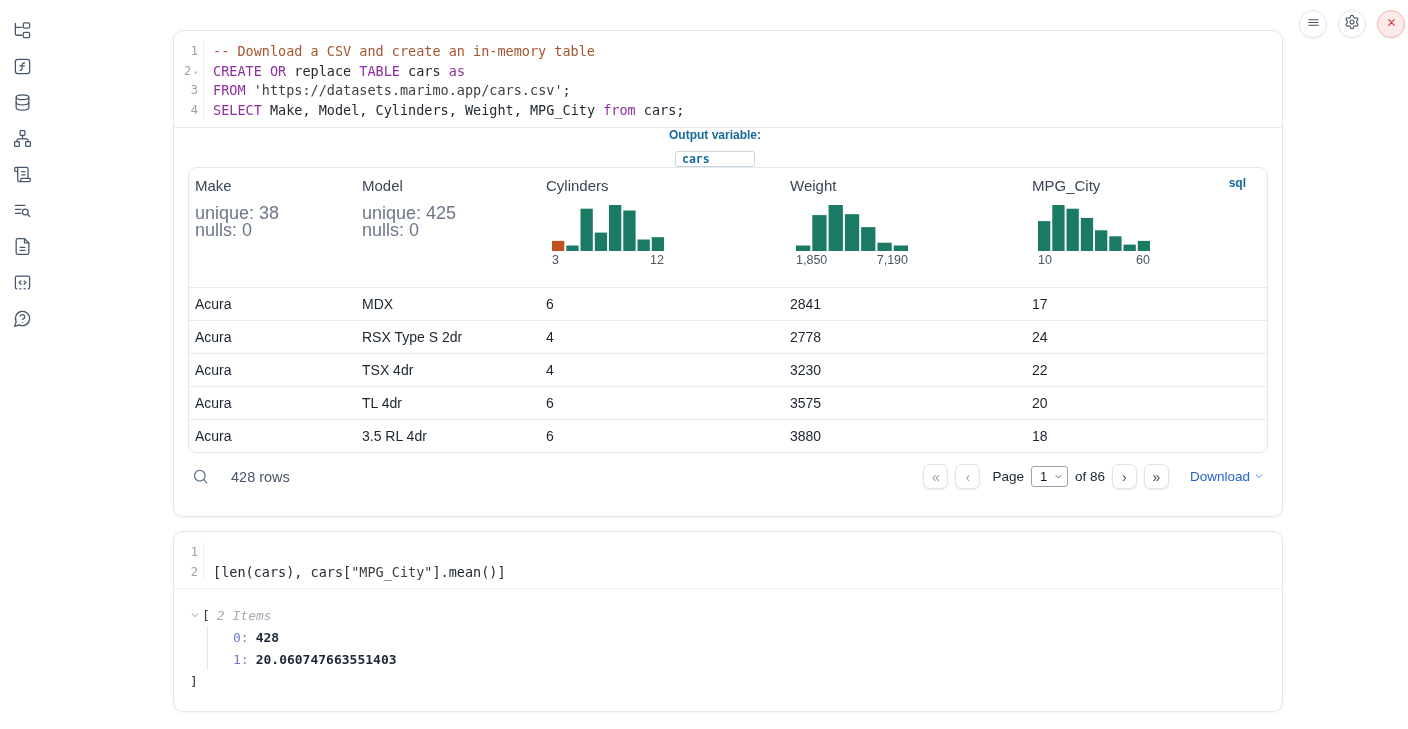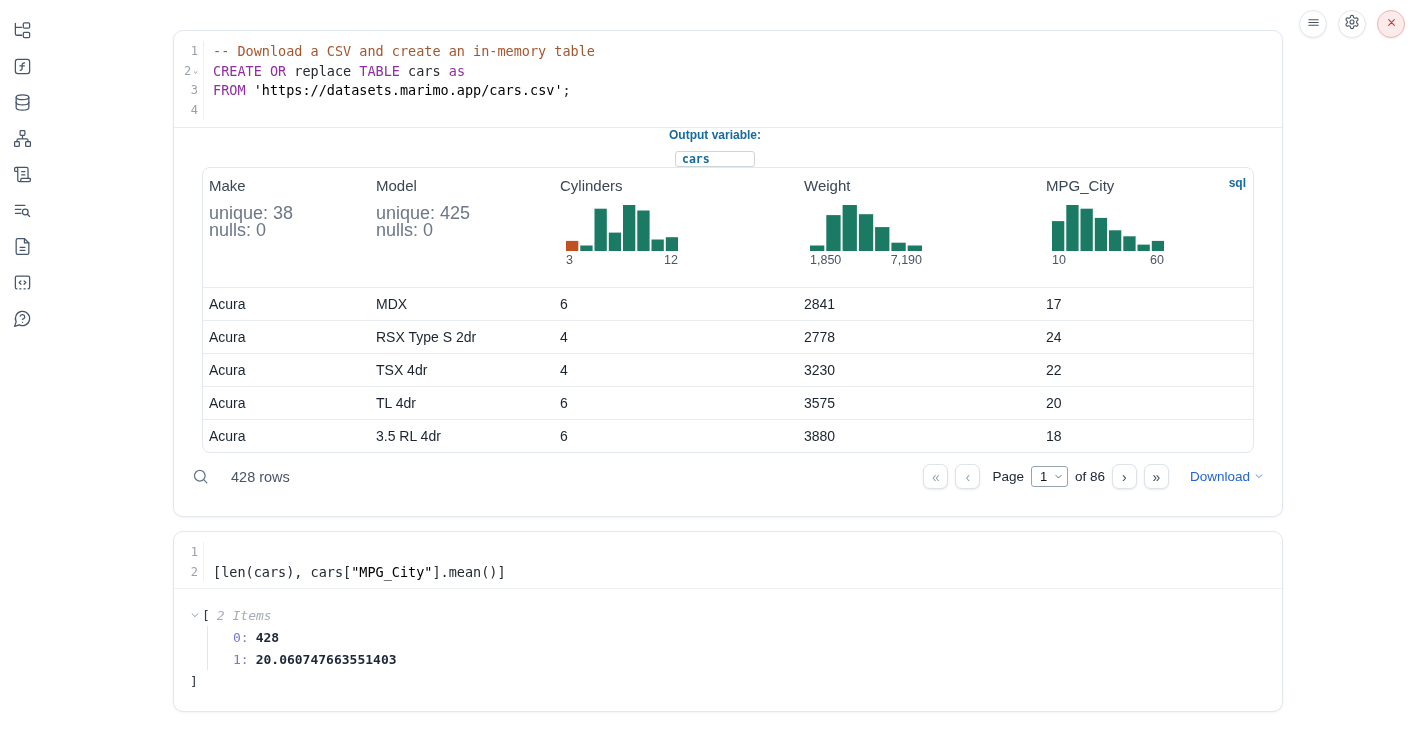--- a/index.html
+++ b/index.html
@@ -27,30 +27,30 @@
 
   .code-area { padding:10px 0 7px; }
   .code-line { display:flex; align-items:center; height:19.7px; font-family:"DejaVu Sans Mono", monospace;
                font-size:13.5px; white-space:pre; }
   .ln { flex:0 0 30px; display:flex; justify-content:flex-end; align-items:center;
         padding-right:5px; color:#9aa1ac; font-size:12px; border-right:1px solid #edf0f3; height:100%; }
   .fold { font-size:8px; color:#8b94a3; margin-left:2px; }
   .code { padding-left:9px; }
   .c-comment { color:#a4562f; }
   .c-keyword { color:#8d2f9e; }
-  .c-string  { color:#000000; }
+  .c-string  { color:#404040; }
   .c-plain   { color:#242a33; }
 
   .outvar-row { height:26px; border-top:1px solid #e8ebee; display:flex; align-items:center; padding:0 36px 0 10px; gap:9px;flex-direction:column; }
   .outvar-label { font-size:12px; font-weight:bold; color:#176a9c; }
   .outvar-input { width:80px; height:18px; border:1px solid #ccd4dc; border-radius:3px;
                   font-family:"DejaVu Sans Mono", monospace; font-size:11.5px; font-weight:bold; color:#176a9c; padding:0 6px; outline:none; }
   .lang-label { margin-left:auto; font-size:12px; font-weight:bold; color:#176a9c; }
 
-  .table-wrap { margin:14px 28px 0; border:1px solid #e3e8ee; border-radius:8px; overflow:hidden; }
+  .table-wrap { margin:14px 14px 0; border:1px solid #e3e8ee; border-radius:8px; overflow:hidden; }
   .tgrid { display:grid; grid-template-columns:167px 184px 244px 242px 1fr; }
   .thead { height:119px; }
   .th { padding:9px 8px 0 6px; }
   .th-name { font-size:15px; color:#3b4656; }
   .th-stats { margin-top:11px; font-size:18px; color:#6d7787; line-height:17px; }
   .hist { margin-top:7px; margin-left:6px; }
   .hist svg { display:block; }
   .hist-labels { display:flex; justify-content:space-between; width:112px; margin:2px 0 0 6px;
                  font-size:12.5px; color:#4b5563; }
   .trow { height:33px; border-top:1px solid #e8ecf0; font-size:14px; color:#1b2430; }
@@ -169,21 +169,21 @@
           <path d="M7.5 7.5l9 9M16.5 7.5l-9 9"></path>
         </svg></span>
     </div>
   </div>
 
 <div class="cell" id="cell-sql">
   <div class="code-area" id="sql-code">
       <div class="code-line"><span class="ln">1</span><span class="code"><span class="c-comment">-- Download a CSV and create an in-memory table</span></span></div>
       <div class="code-line"><span class="ln">2<span class="fold">⌄</span></span><span class="code"><span class="c-keyword">CREATE</span><span class="c-plain"> </span><span class="c-keyword">OR</span><span class="c-plain"> replace </span><span class="c-keyword">TABLE</span><span class="c-plain"> cars </span><span class="c-keyword">as</span></span></div>
       <div class="code-line"><span class="ln">3</span><span class="code"><span class="c-keyword">FROM</span><span class="c-plain"> </span><span class="c-string">'https://datasets.marimo.app/cars.csv'</span><span class="c-plain">;</span></span></div>
-      <div class="code-line"><span class="ln">4</span></div>
+      <div class="code-line"><span class="ln">4</span><span class="code"><span class="c-keyword">SELECT</span><span class="c-plain"> Make, Model, Cylinders, Weight, MPG_City </span><span class="c-keyword">from</span><span class="c-plain"> cars;</span></span></div>
     </div>
 
   <div class="outvar-row">
     <span class="outvar-label">Output variable:</span>
     <input class="outvar-input" value="cars" style="">
     <span class="lang-label">sql</span>
   </div>
 
   <div class="table-wrap">
     <div class="thead tgrid" id="thead">

